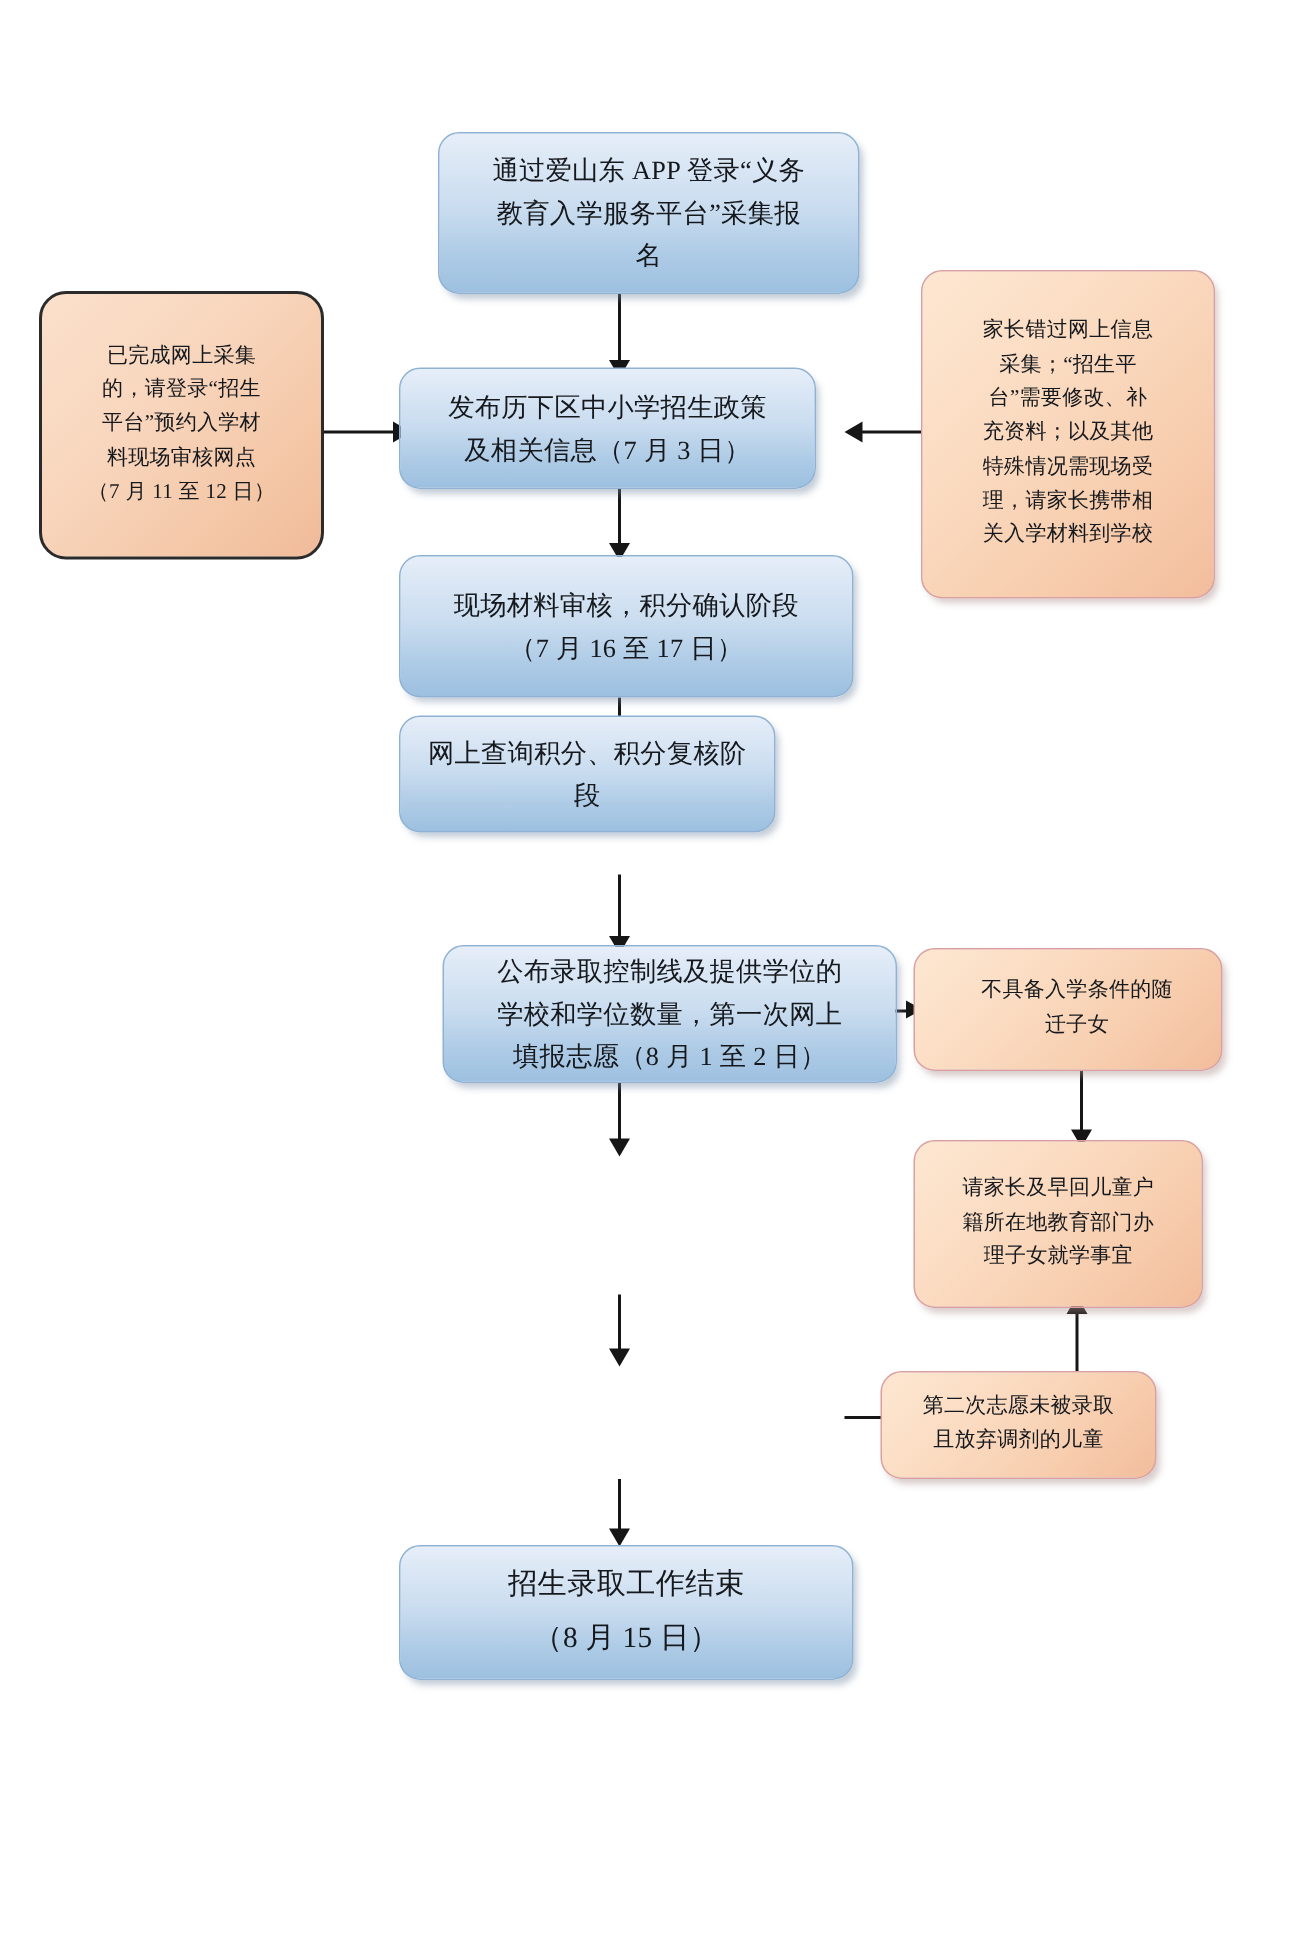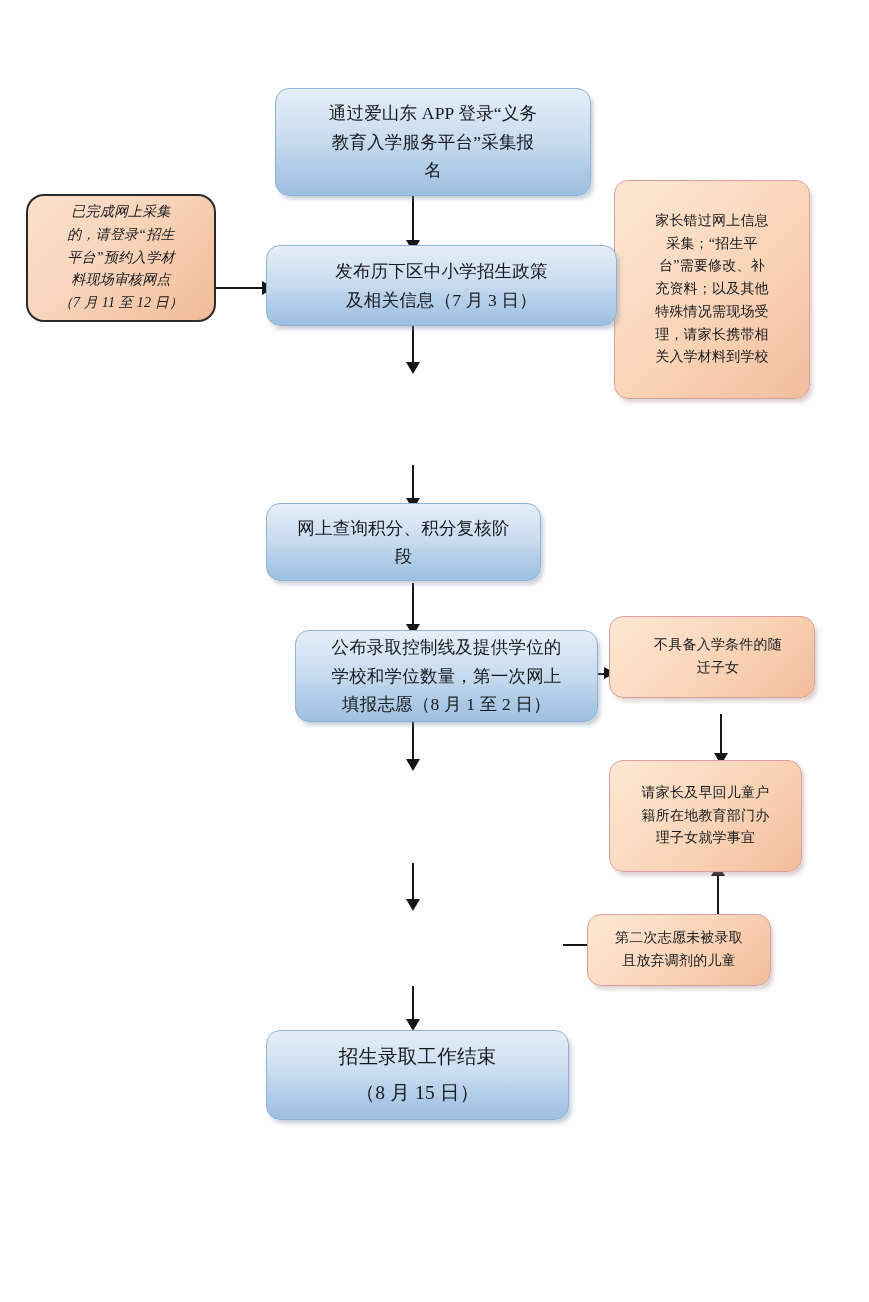--- a/index.html
+++ b/index.html
@@ -163,62 +163,66 @@
 
   <div class="conn h" style="left:563px; top:944px; width:40px;"></div>
   <div class="arrowhead thin-right" style="left:599px; top:938px;"></div>
 
   <div class="conn v" style="left:717px; top:872px; height:42px;"></div>
   <div class="arrowhead up" style="left:711px; top:864px;"></div>
 
   <div class="conn v" style="left:412px; top:986px; height:40px;"></div>
   <div class="arrowhead down" style="left:406px; top:1019px;"></div>
 
-  <div class="node blue" style="left:275px; top:88px; width:316px; height:108px;">
+  <div class="node blue" style="left:292px; top:88px; width:281px; height:108px;">
     <span class="label">通过爱山东 APP 登录“义务
 教育入学服务平台”采集报
 名</span>
   </div>
 
-  <div class="node orange dark-outline left-text" style="left:26px; top:194px; width:190px; height:128px;font-style:italic;">
+  <div class="node orange dark-outline left-text" style="left:26px; top:194px; width:190px; height:179px;">
     <span class="label">已完成网上采集
 的，请登录“招生
 平台”预约入学材
 料现场审核网点
 （7 月 11 至 12 日）</span>
   </div>
 
   <div class="node orange" style="left:614px; top:180px; width:196px; height:219px;">
     <span class="label">家长错过网上信息
 采集；“招生平
 台”需要修改、补
 充资料；以及其他
 特殊情况需现场受
 理，请家长携带相
 关入学材料到学校</span>
   </div>
 
-  <div class="node blue" style="left:266px; top:245px; width:351px; height:81px;">
+  <div class="node blue" style="left:266px; top:245px; width:278px; height:81px;">
     <span class="label">发布历下区中小学招生政策
 及相关信息（7 月 3 日）</span>
   </div>
 
-
-  <div class="node blue" style="left:266px; top:503px; width:275px; height:78px;">
+  <div class="node blue" style="left:266px; top:370px; width:303px; height:95px;">
+    <span class="label">现场材料审核，积分确认阶段
+（7 月 16 至 17 日）</span>
+  </div>
+
+  <div class="node blue" style="left:266px; top:477px; width:251px; height:78px;">
     <span class="label">网上查询积分、积分复核阶
 段</span>
   </div>
 
   <div class="node blue" style="left:266px; top:630px; width:303px; height:92px;margin-left:29px;">
     <span class="label">公布录取控制线及提供学位的
 学校和学位数量，第一次网上
 填报志愿（8 月 1 至 2 日）</span>
   </div>
 
-  <div class="node orange" style="left:609px; top:616px; width:206px; height:82px;padding-left:24px;">
+  <div class="node orange" style="left:609px; top:632px; width:206px; height:82px;padding-left:24px;">
     <span class="label">不具备入学条件的随
 迁子女</span>
   </div>
 
   <div class="node orange" style="left:609px; top:760px; width:193px; height:112px;">
     <span class="label">请家长及早回儿童户
 籍所在地教育部门办
 理子女就学事宜</span>
   </div>
 

